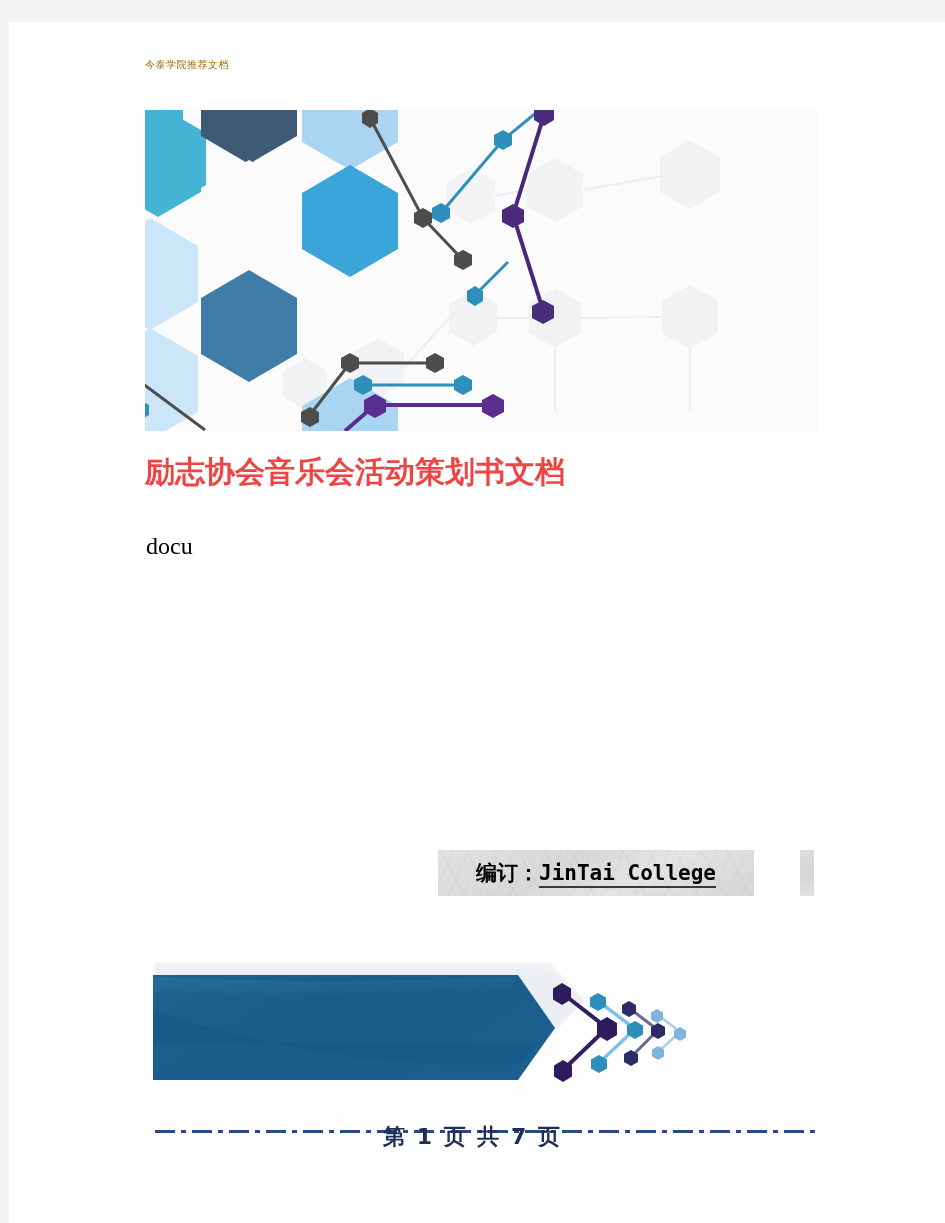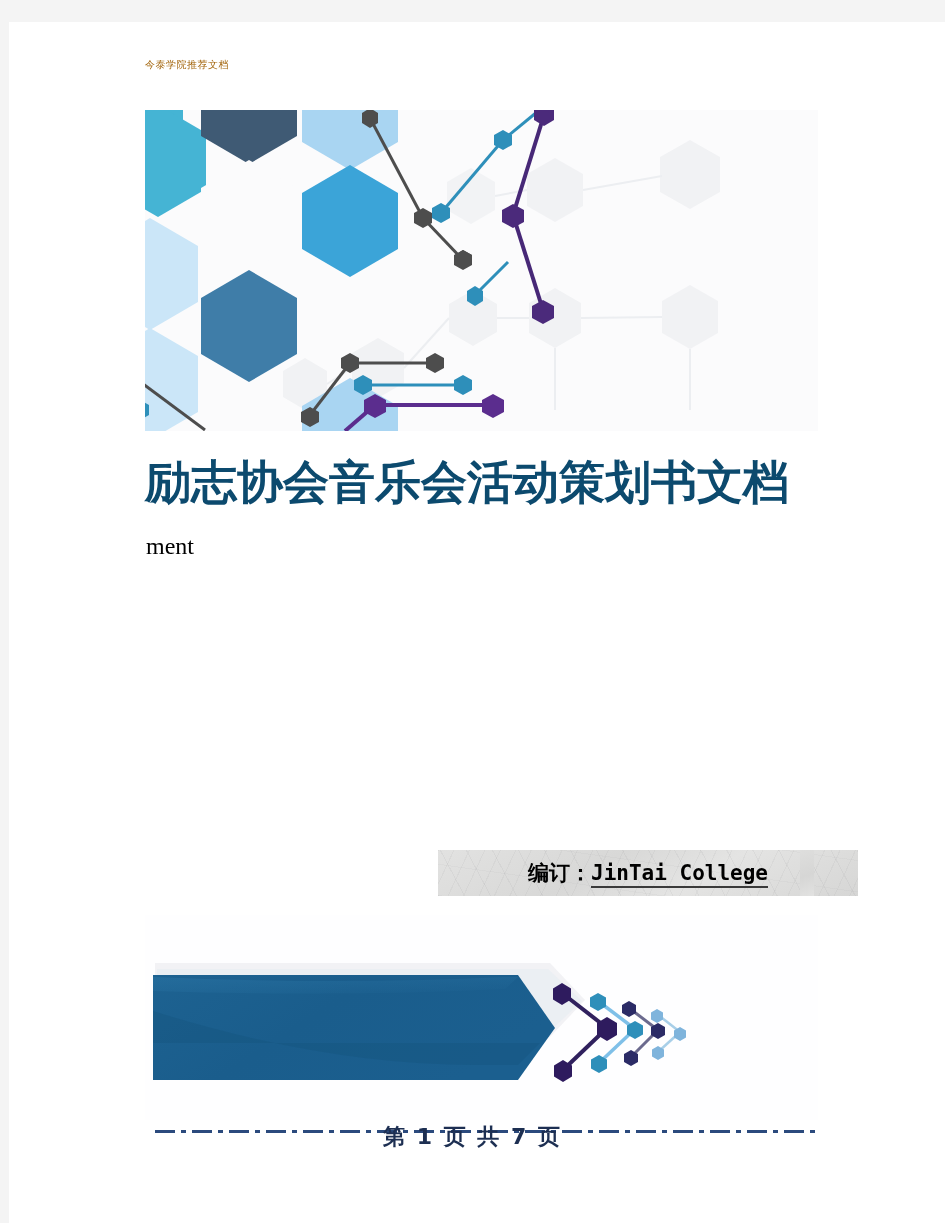--- a/index.html
+++ b/index.html
@@ -47,23 +47,23 @@
     background: #fbfbfc;
   }
   #hex-banner svg { display: block; }
 
   
   #title-cn {
     position: absolute;
     left: 136px;
     top: 430px;
     width: 680px;
-    font-size: 46px;
+    font-size: 30px;
     font-weight: bold;
-    color: #0c4a6e;
+    color: #ef4444;
     letter-spacing: 0px;
     font-family: "DejaVu Sans", "Liberation Sans", sans-serif;
     white-space: nowrap;
   }
   #title-en {
     position: absolute;
     left: 137px;
     top: 500px;
     width: 672px;
     font-family: "Liberation Serif", "DejaVu Serif", serif;
@@ -77,21 +77,21 @@
   #title-en .ln2 {
     text-align: left;
     text-align-last: left;
   }
 
   
   #editor-banner {
     position: absolute;
     left: 429px;
     top: 828px;
-    width: 420px;
+    width: 316px;
     height: 46px;
     background:
       repeating-linear-gradient(115deg, rgba(150,150,152,0.10) 0px, rgba(150,150,152,0.10) 1px, rgba(255,255,255,0) 1px, rgba(255,255,255,0) 14px),
       repeating-linear-gradient(62deg, rgba(140,140,145,0.10) 0px, rgba(140,140,145,0.10) 1px, rgba(255,255,255,0) 1px, rgba(255,255,255,0) 23px),
       repeating-linear-gradient(8deg, rgba(160,160,163,0.08) 0px, rgba(160,160,163,0.08) 1px, rgba(255,255,255,0) 1px, rgba(255,255,255,0) 31px),
       linear-gradient(150deg, #e2e2e1 0%, #d8d8d7 38%, #e4e4e3 62%, #d6d6d5 100%);
     display: flex;
     align-items: center;
     justify-content: center;
   }
@@ -280,21 +280,21 @@
       <g fill="#5b2d8e">
         <polygon points="230,284 241,290 241,302 230,308 219,302 219,290"></polygon>
         <polygon points="348,284 359,290 359,302 348,308 337,302 337,290"></polygon>
       </g>
     </svg>
   </div>
 
   <div id="title-cn">励志协会音乐会活动策划书文档</div>
 
   <div id="title-en">
-    <div class="ln2">ment</div>
+    <div class="ln2">docu</div>
   </div>
 
   <div id="editor-banner">
     <div id="editor-text">
       <span class="label-cn">编订：</span><span class="underlined">JinTai  College</span>
     </div>
   </div>
   <div id="editor-banner-tail"></div>
 
   <div id="arrow-banner">

